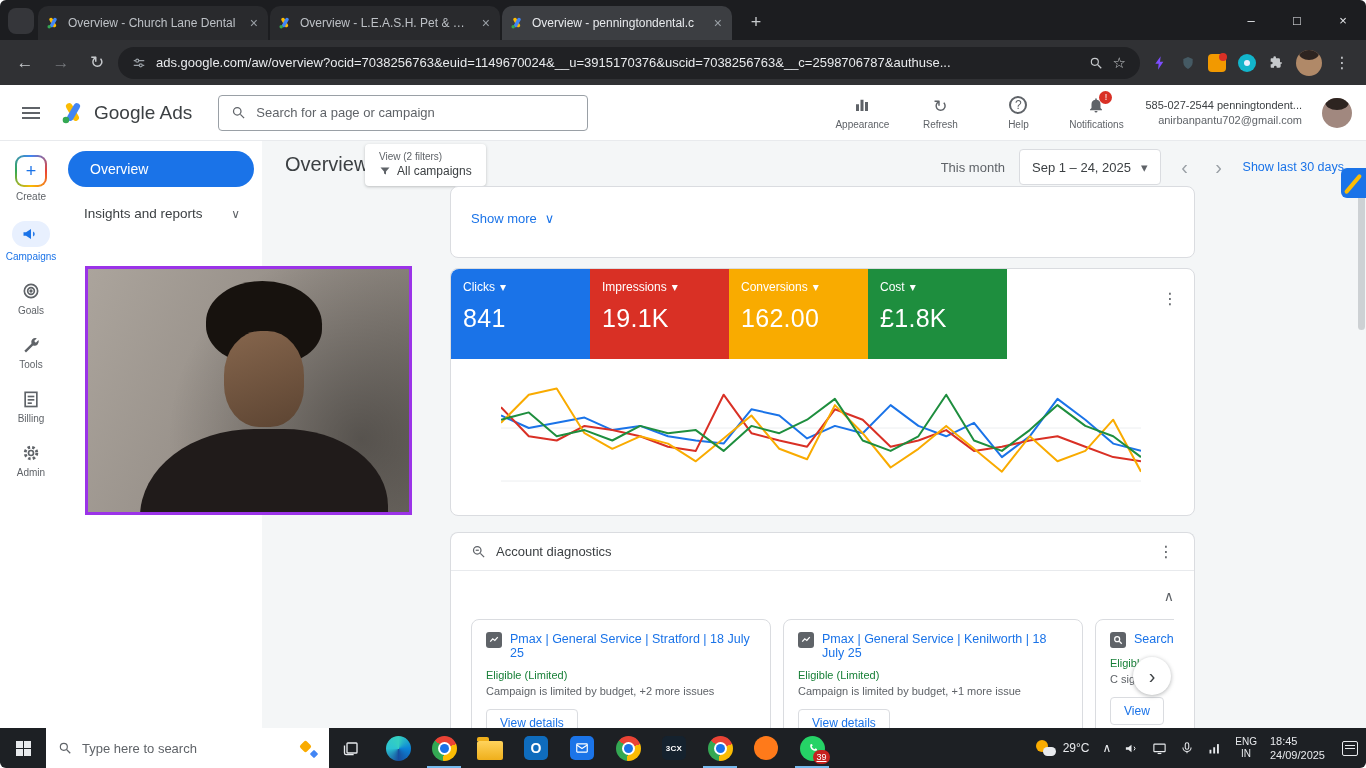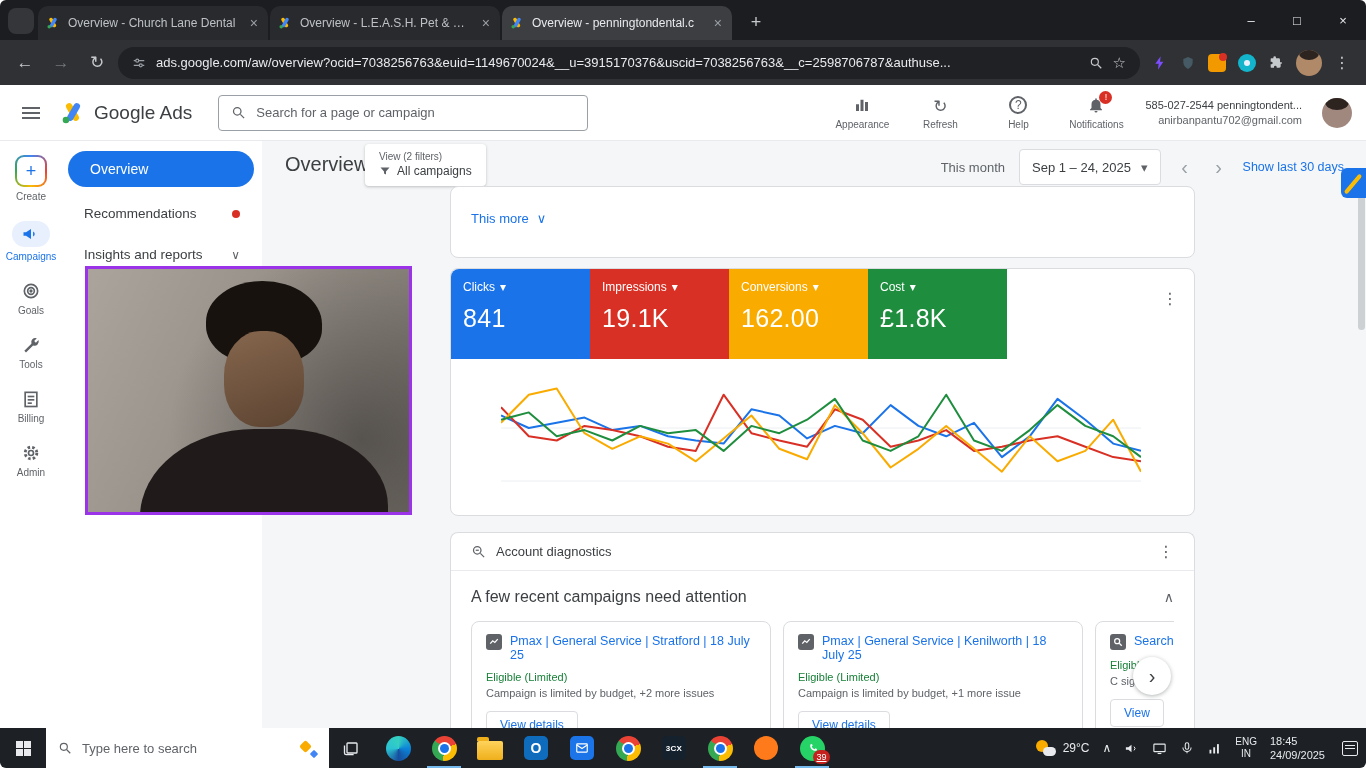--- a/index.html
+++ b/index.html
@@ -364,24 +364,20 @@
             <circle cx="12" cy="12" r="3" stroke="#5f6368" stroke-width="2"></circle>
           </svg>
       </span>
       <span>Admin</span>
     </div>
   </div>
 
   <div class="subnav">
     <div class="ov-pill">Overview</div>
     <div class="subnav-row">
-      <span>Recommendations</span>
-      <span class="red-dot"></span>
-    </div>
-    <div class="subnav-row">
       <span>Insights and reports</span>
       <span class="chev">∨</span>
     </div>
   </div>
 
   <div class="content">
     <div class="page-title">Overview</div>
 
     <div class="filter-chip">
       <div class="fl1">View (2 filters)</div>
@@ -401,21 +397,21 @@
         <span>Sep 1 – 24, 2025</span>
         <span style="color:#5f6368">▾</span>
       </div>
       <span class="pagechev">‹</span>
       <span class="pagechev">›</span>
       <span class="showlast">Show last 30 days</span>
     </div>
 
     <div class="card insight-card">
       <div class="showmore">
-        <span>This more</span>
+        <span>Show more</span>
         <span>∨</span>
       </div>
     </div>
 
     <div class="card metrics-card">
       <div class="metric-strip">
         <div class="metric-block" style="background-color: rgb(26, 115, 232);">
           <div class="metric-label">
               <span>Clicks</span>
               <span>▾</span>
@@ -466,21 +462,20 @@
               <line x1="15" y1="15" x2="21" y2="21"></line>
               <line x1="7.5" y1="10" x2="12.5" y2="10"></line>
             </svg>
         </span>
         <span>Account diagnostics</span>
         <span class="sp"></span>
         <span class="kebab" style="color:#5f6368">⋮</span>
       </div>
 
       <div class="section-row">
-        <span class="section-title">A few recent campaigns need attention</span>
         <span class="chev">∧</span>
       </div>
 
       <div class="camp-row">
         <div class="camp-card">
           <div class="camp-title">
             <span class="camp-ic">
               <svg width="10" height="10" viewBox="0 0 24 24" fill="none" stroke="#fff" stroke-width="3">
                   <polyline points="3,16 9,9 14,13 21,5"></polyline>
                 </svg>

